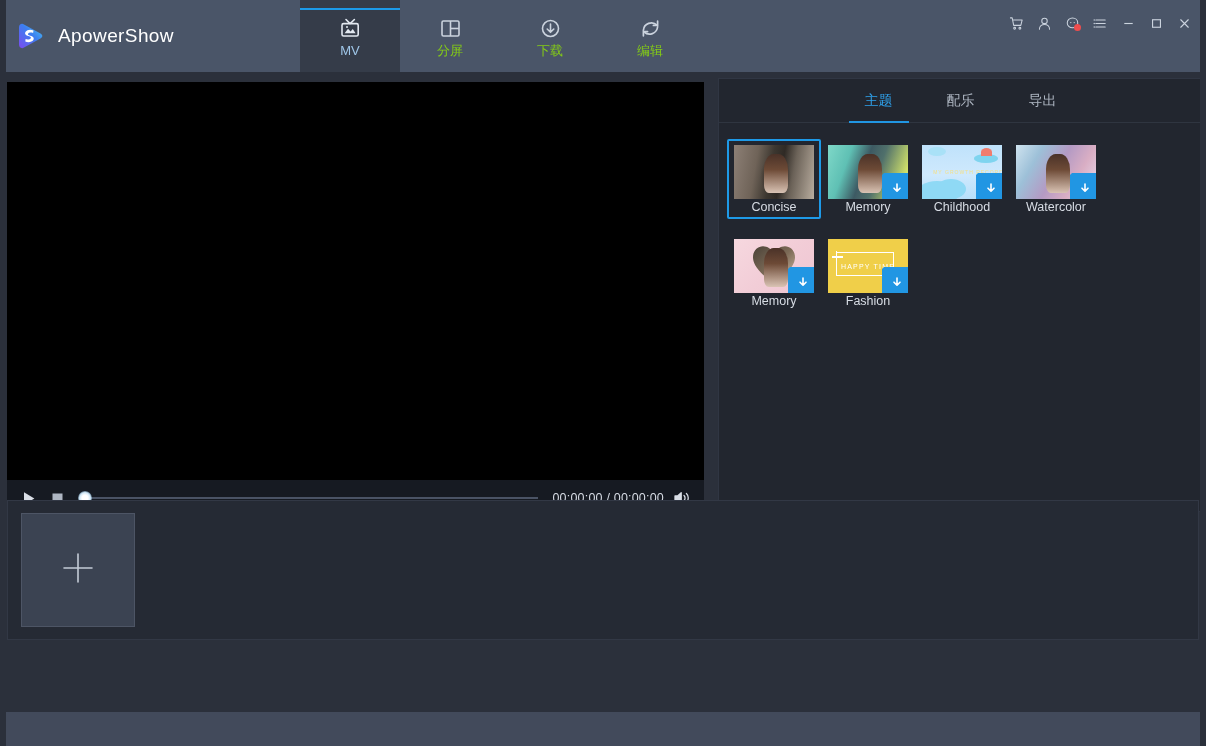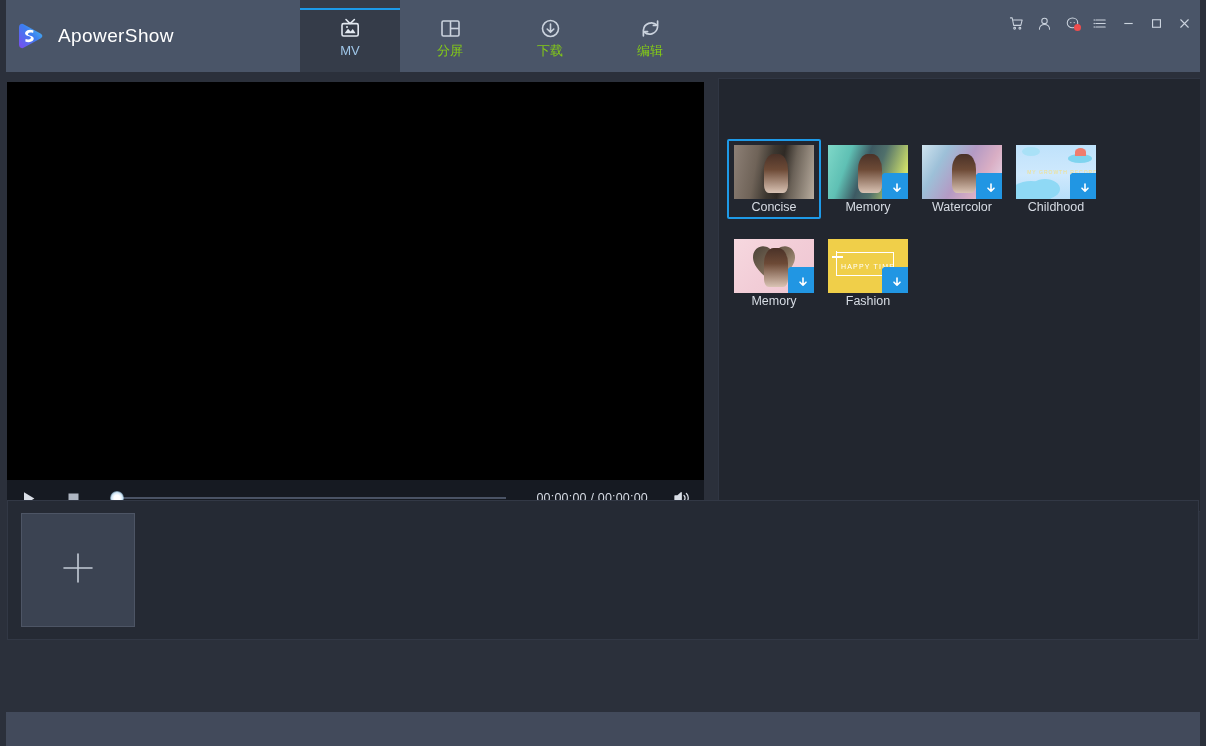--- a/index.html
+++ b/index.html
@@ -70,21 +70,21 @@
     position: absolute; left: 0; top: 72px; width: 711px; height: 640px;
     background: #2b303b;
   }
   .preview {
     position: absolute; left: 7px; top: 10px; width: 697px; height: 398px;
     background: #000000;
   }
   .controls {
     position: absolute; left: 7px; top: 408px; width: 697px; height: 36px;
     background: #161a22;
-    display: flex; align-items: center; padding: 0 12px; gap: 24px;
+    display: flex; align-items: center; padding: 0 12px; gap: 8px;
   }
   .cbtn { width: 20px; height: 20px; display: flex; align-items: center; justify-content: center; cursor: pointer; }
   .track-wrap { flex: 1; position: relative; height: 20px; display: flex; align-items: center; }
   .track { position: absolute; left: 10px; right: 6px; height: 2px; background: #4a5365; }
   .knob {
     position: absolute; left: 3px; width: 14px; height: 14px; border-radius: 50%;
     background: radial-gradient(circle at 50% 50%, #ffffff 30%, #cfe6f6 55%, rgba(120,190,240,.35) 75%, rgba(120,190,240,0) 100%);
     cursor: pointer;
   }
   .timetext { color: #d5dae3; font-size: 12.5px; white-space: nowrap; letter-spacing: .2px; }
@@ -391,50 +391,49 @@
           </svg>
         </span>
         <span>清空</span>
       </div>
     </div>
 
   </div>
 
   <div class="right">
 
+    <div class="rtabs">
+      <div class="rtab active">
+        <span>主题</span>
+      </div>
+      <div class="rtab">
+        <span>配乐</span>
+      </div>
+      <div class="rtab">
+        <span>导出</span>
+      </div>
+    </div>
 
     <div class="themegrid">
 
       <div class="theme selected">
         <div class="thumb th-concise"></div>
         <div class="tname">Concise</div>
       </div>
 
       <div class="theme">
         <div class="thumb th-rhythm">
           <div class="badge">
             <div class="tri"></div>
             <svg class="arr" viewBox="0 0 12 12" stroke="#ffffff" stroke-width="1.6" fill="none" stroke-linecap="round" stroke-linejoin="round">
                 <path d="M6 2 V9 M3 6.2 L6 9.2 L9 6.2"></path>
               </svg>
           </div>
         </div>
         <div class="tname">Memory</div>
-      </div>
-
-      <div class="theme">
-        <div class="thumb th-watercolor">
-          <div class="badge">
-            <div class="tri"></div>
-            <svg class="arr" viewBox="0 0 12 12" stroke="#ffffff" stroke-width="1.6" fill="none" stroke-linecap="round" stroke-linejoin="round">
-                <path d="M6 2 V9 M3 6.2 L6 9.2 L9 6.2"></path>
-              </svg>
-          </div>
-        </div>
-        <div class="tname">Watercolor</div>
       </div>
 
       <div class="theme">
         <div class="thumb th-childhood">
           <div class="cloud" style="left:-6px;bottom:-8px;width:42px;height:26px;"></div>
           <div class="cloud" style="left:14px;bottom:0px;width:30px;height:20px;"></div>
           <div class="cloud" style="right:-4px;bottom:-6px;width:26px;height:20px;"></div>
           <div class="cloud" style="left:6px;top:2px;width:18px;height:9px;background:#a9e1f7;"></div>
           <div class="ufo-body" style="right:4px;top:9px;"></div>
           <div class="ufo-dome" style="right:10px;top:3px;"></div>
@@ -443,20 +442,32 @@
             <div class="tri"></div>
             <svg class="arr" viewBox="0 0 12 12" stroke="#ffffff" stroke-width="1.6" fill="none" stroke-linecap="round" stroke-linejoin="round">
                 <path d="M6 2 V9 M3 6.2 L6 9.2 L9 6.2"></path>
               </svg>
           </div>
         </div>
         <div class="tname">Childhood</div>
       </div>
 
       <div class="theme">
+        <div class="thumb th-watercolor">
+          <div class="badge">
+            <div class="tri"></div>
+            <svg class="arr" viewBox="0 0 12 12" stroke="#ffffff" stroke-width="1.6" fill="none" stroke-linecap="round" stroke-linejoin="round">
+                <path d="M6 2 V9 M3 6.2 L6 9.2 L9 6.2"></path>
+              </svg>
+          </div>
+        </div>
+        <div class="tname">Watercolor</div>
+      </div>
+
+      <div class="theme">
         <div class="thumb th-memory">
           <svg class="heart" viewBox="0 0 46 42">
             <defs>
                 <linearGradient id="hg" x1="0" y1="0" x2="1" y2="1">
               <stop offset="0%" stop-color="#4a4238"></stop>
                   <stop offset="50%" stop-color="#7d6b57"></stop>
                   <stop offset="100%" stop-color="#d9c0ac"></stop>
             </linearGradient>
               </defs>
             <path d="M23 40 C6 27 2 19 2 13 C2 6 7 2 12 2 C16.4 2 20.5 4.8 23 9 C25.5 4.8 29.6 2 34 2 C39 2 44 6 44 13 C44 19 40 27 23 40 Z" fill="url(#hg)"></path>

